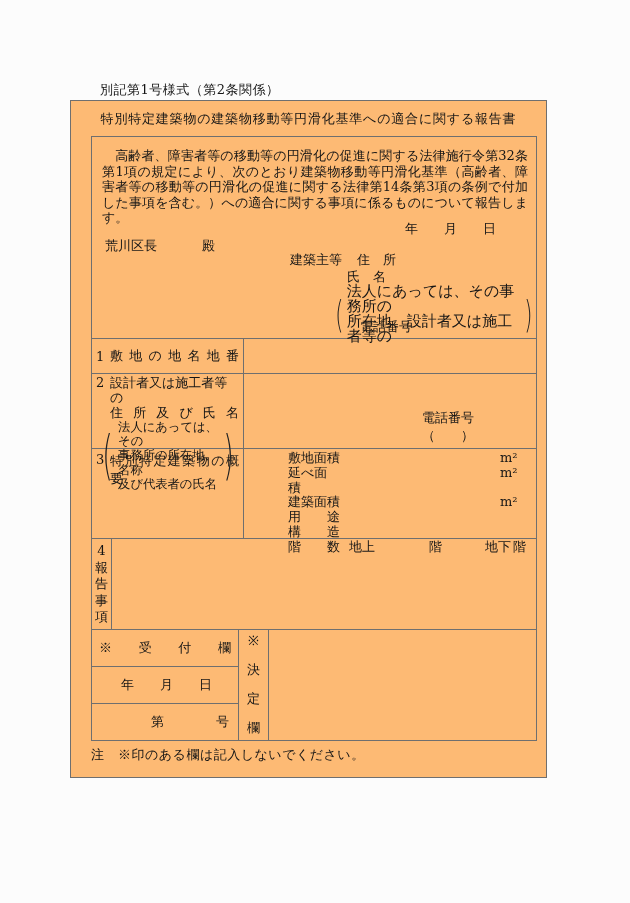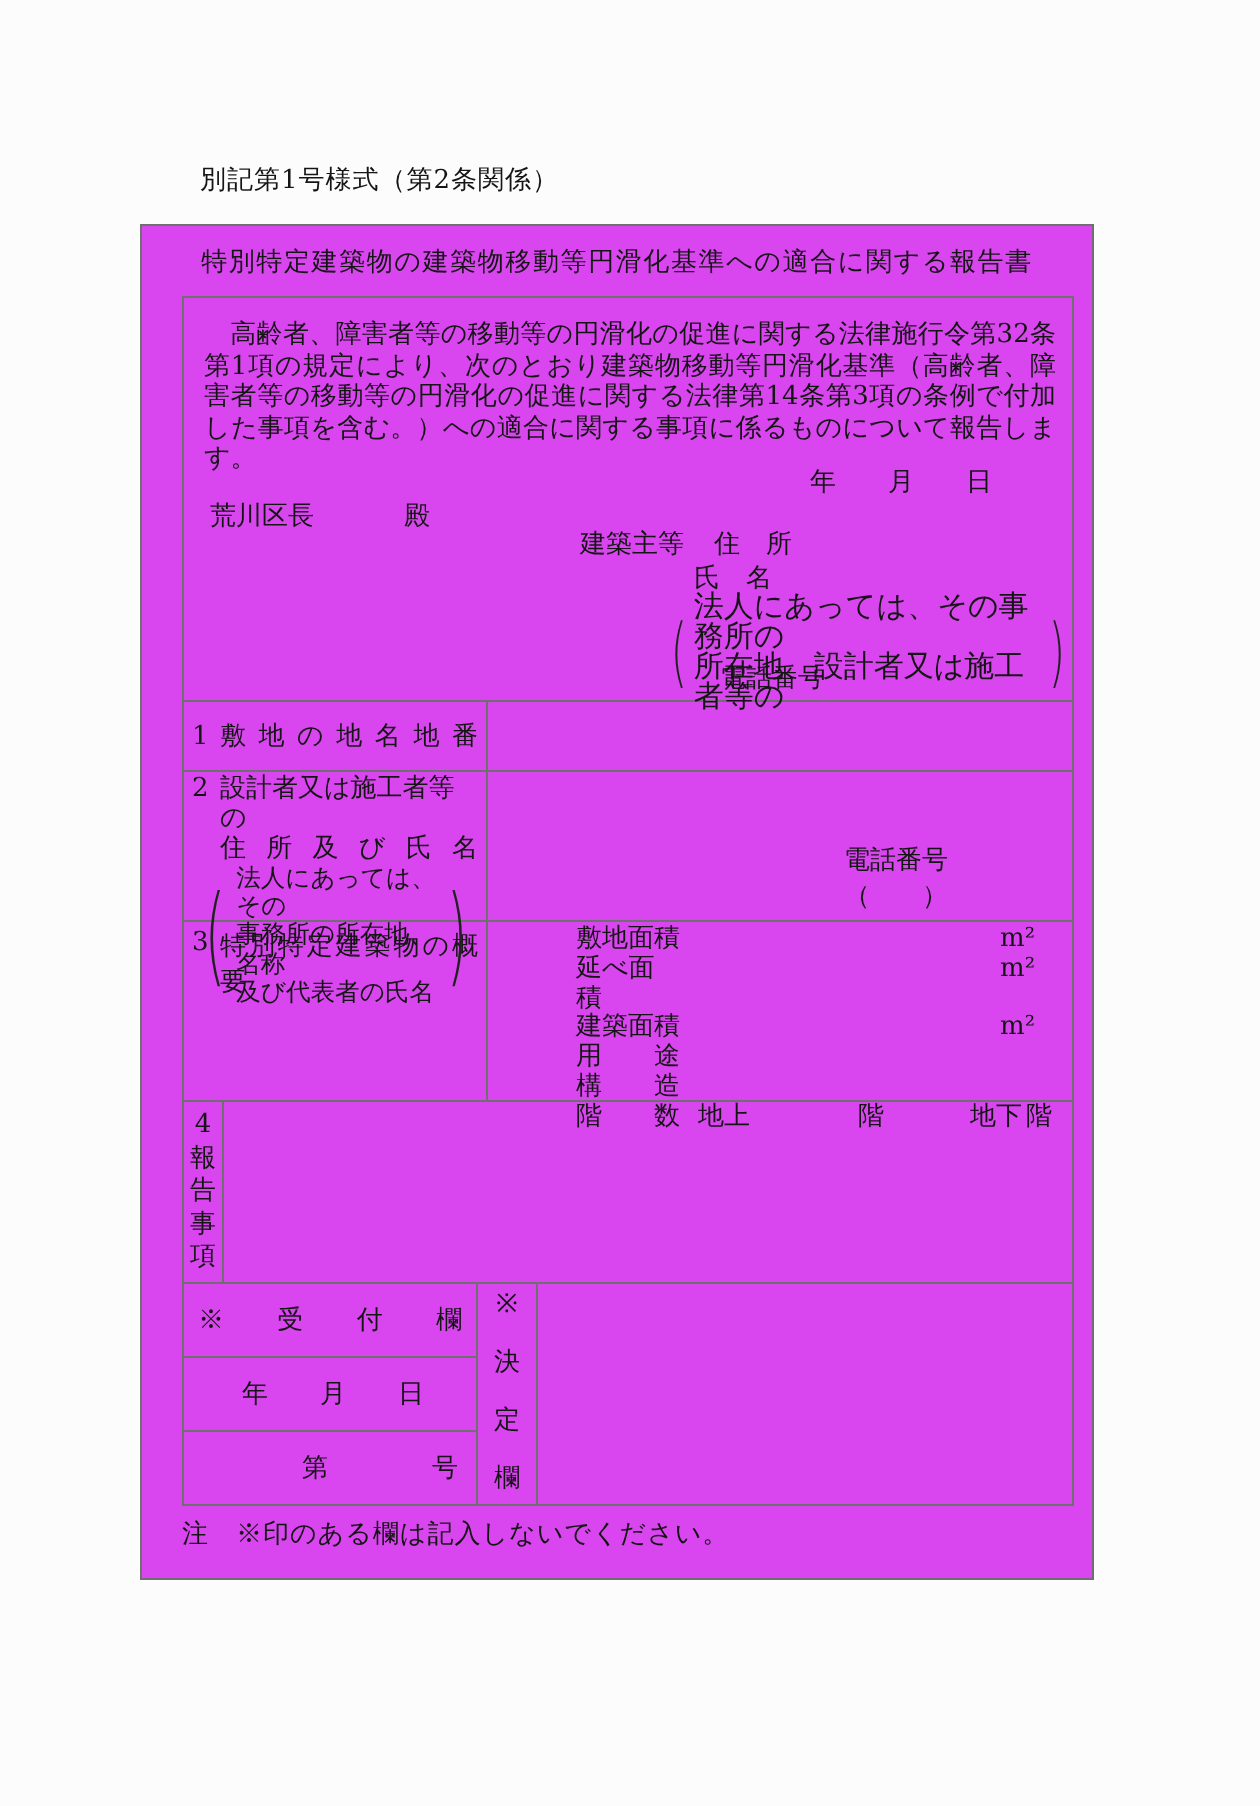--- a/index.html
+++ b/index.html
@@ -8,22 +8,22 @@
     background: #fbfbfb;
     font-family: "DejaVu Serif", "Liberation Serif", serif;
     color: #151515;
     font-size: 13px;
   }
   .page { position: relative; width: 630px; height: 903px; background: #fcfcfc; overflow: hidden; }
 
   .form-code { position: absolute; left: 70px; top: 81px; font-size: 13px; letter-spacing: 0.5px; margin-left: 30px; }
 
   .outer {
-    position: absolute; left: 70px; top: 112px; width: 477px; height: 678px;
-    border: 1px solid #6f6f6f; background: #d946ef;
+    position: absolute; left: 70px; top: 100px; width: 477px; height: 678px;
+    border: 1px solid #6f6f6f; background: #fdba74;
   }
   .title { position: absolute; top: 9px; left: 0; width: 100%; text-align: center; font-size: 13px; letter-spacing: 0.8px; }
 
   .ftable { position: absolute; left: 20px; top: 35px; width: 446px; border: 1px solid #6f6f6f; }
 
   
   .greet { position: relative; height: 201px; }
   .g-body { position: absolute; left: 10px; top: 11px; width: 426px; line-height: 15.6px; text-align: justify; }
   .g-date { position: absolute; top: 83px; right: 40px; }
   .g-addr { position: absolute; left: 13px; top: 100px; }

